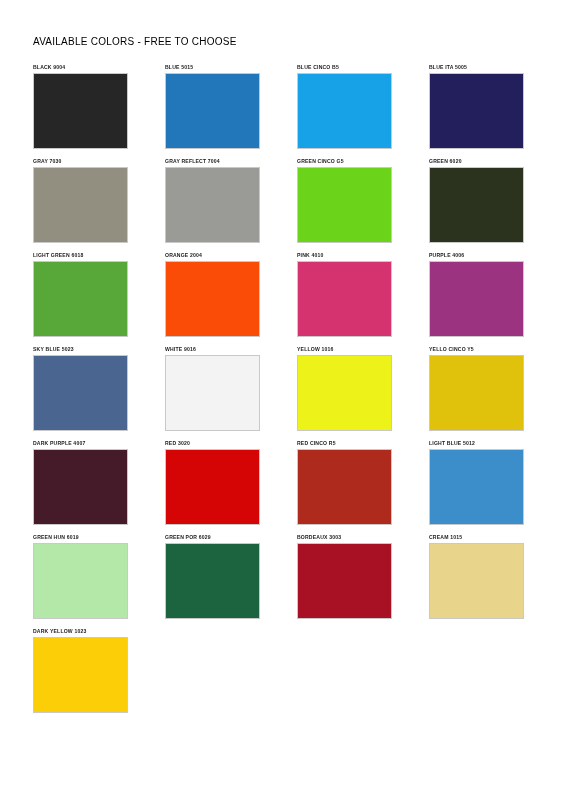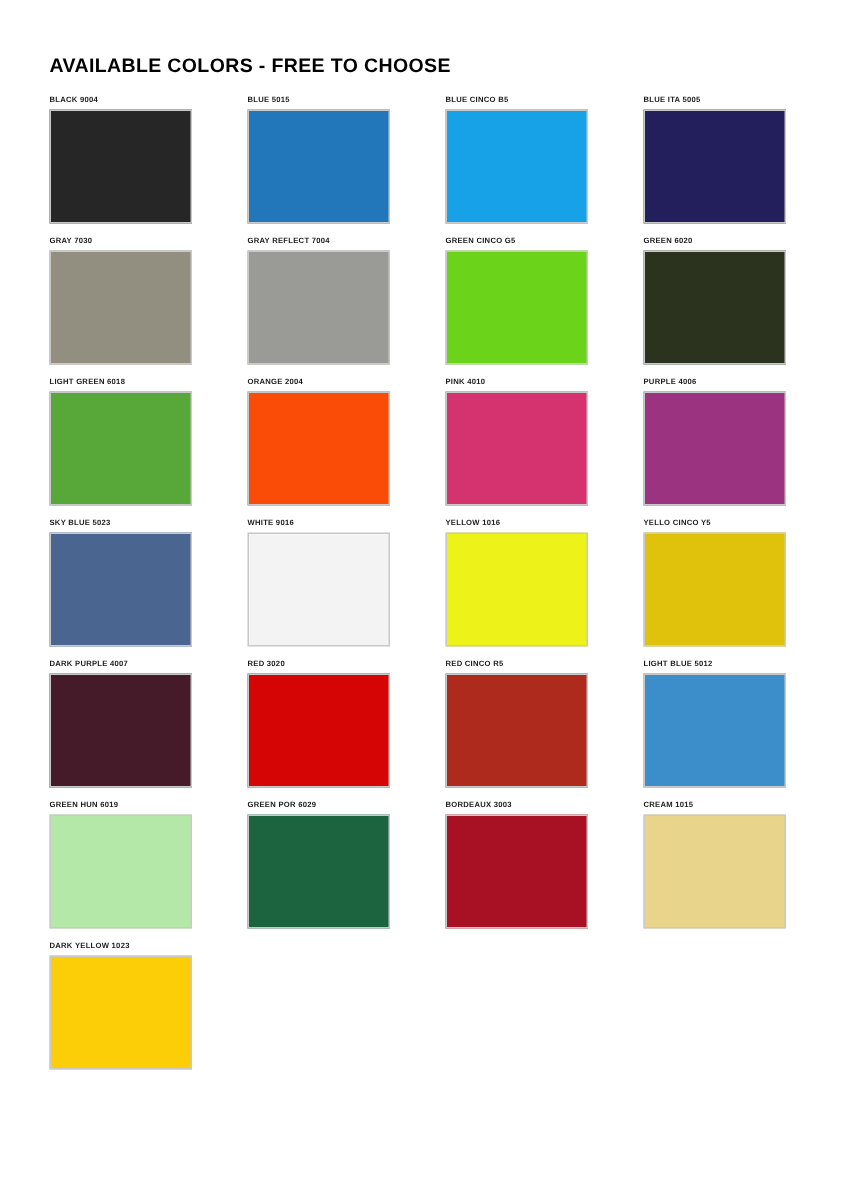--- a/index.html
+++ b/index.html
@@ -22,22 +22,22 @@
     width: 566px;
     height: 800px;
     background: #ffffff;
     box-sizing: border-box;
   }
 
   .page-title {
     position: absolute;
     left: 33px;
     top: 36px;
-    font-size: 13px;
-    font-weight: bold;
+    font-size: 10px;
+    font-weight: normal;
     letter-spacing: 0.25px;
     color: #000000;
     white-space: nowrap;
   }
 
   .swatch-grid {
     position: absolute;
     left: 33px;
     top: 64px;
     width: 500px;

